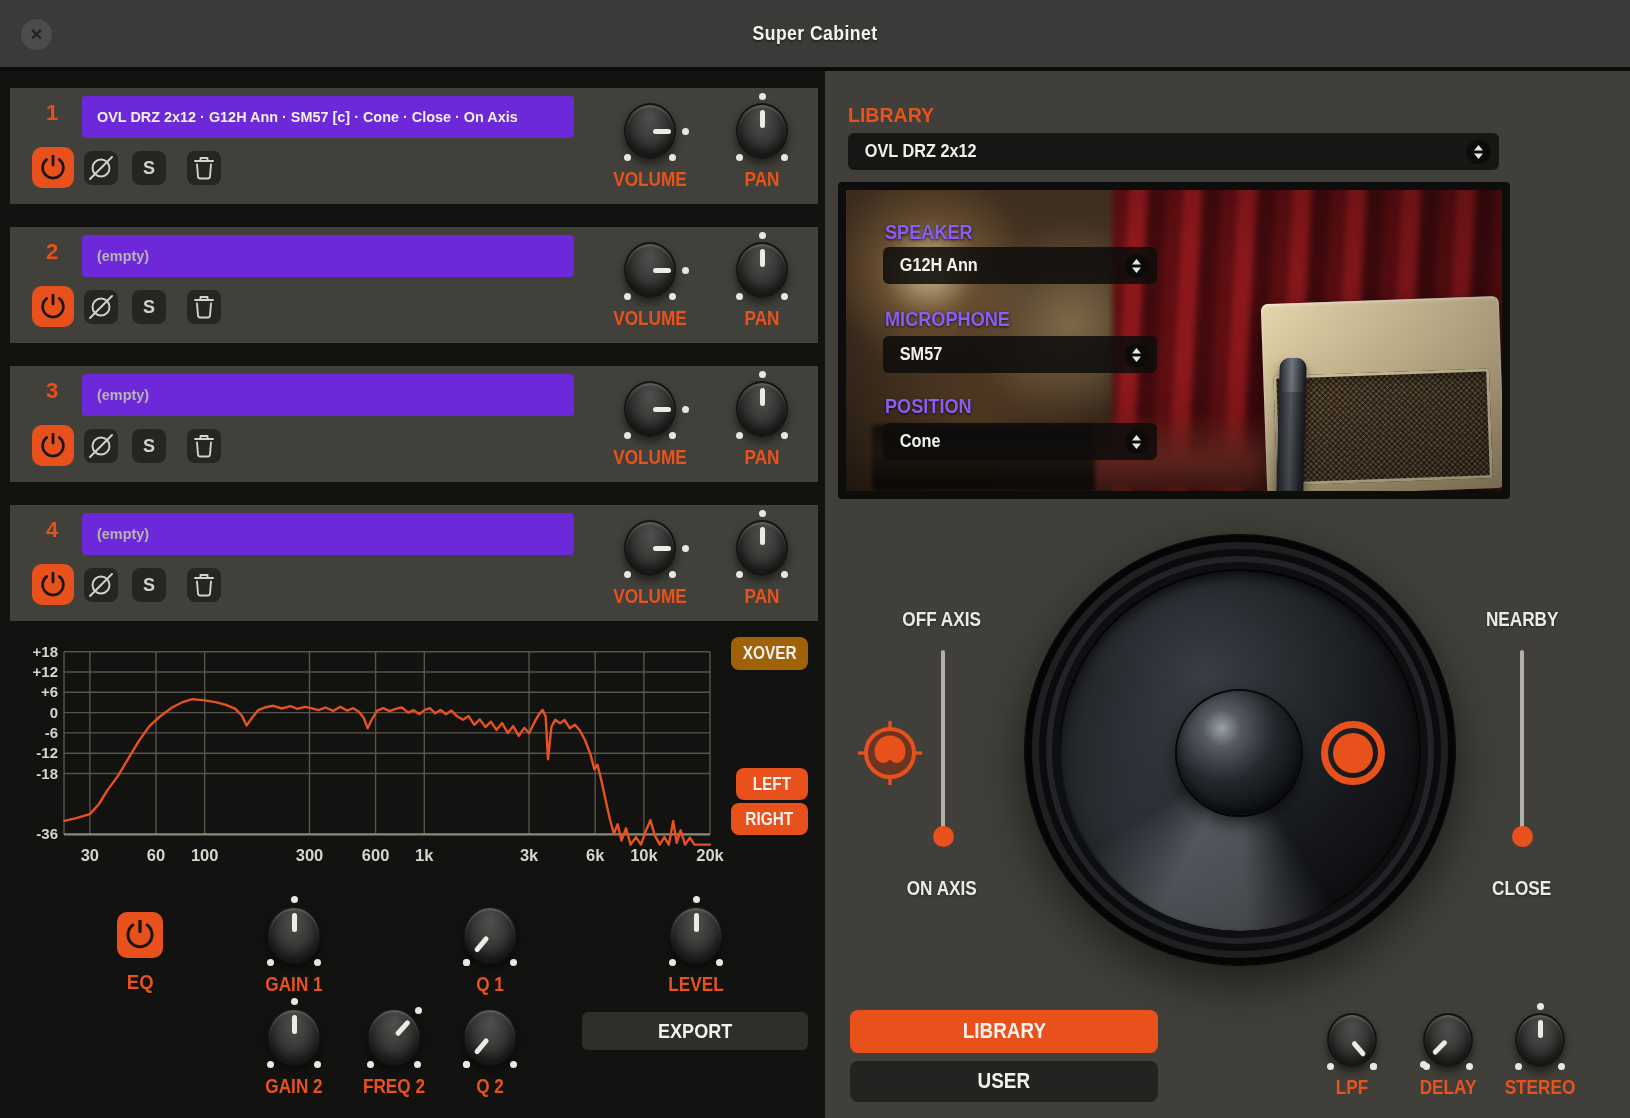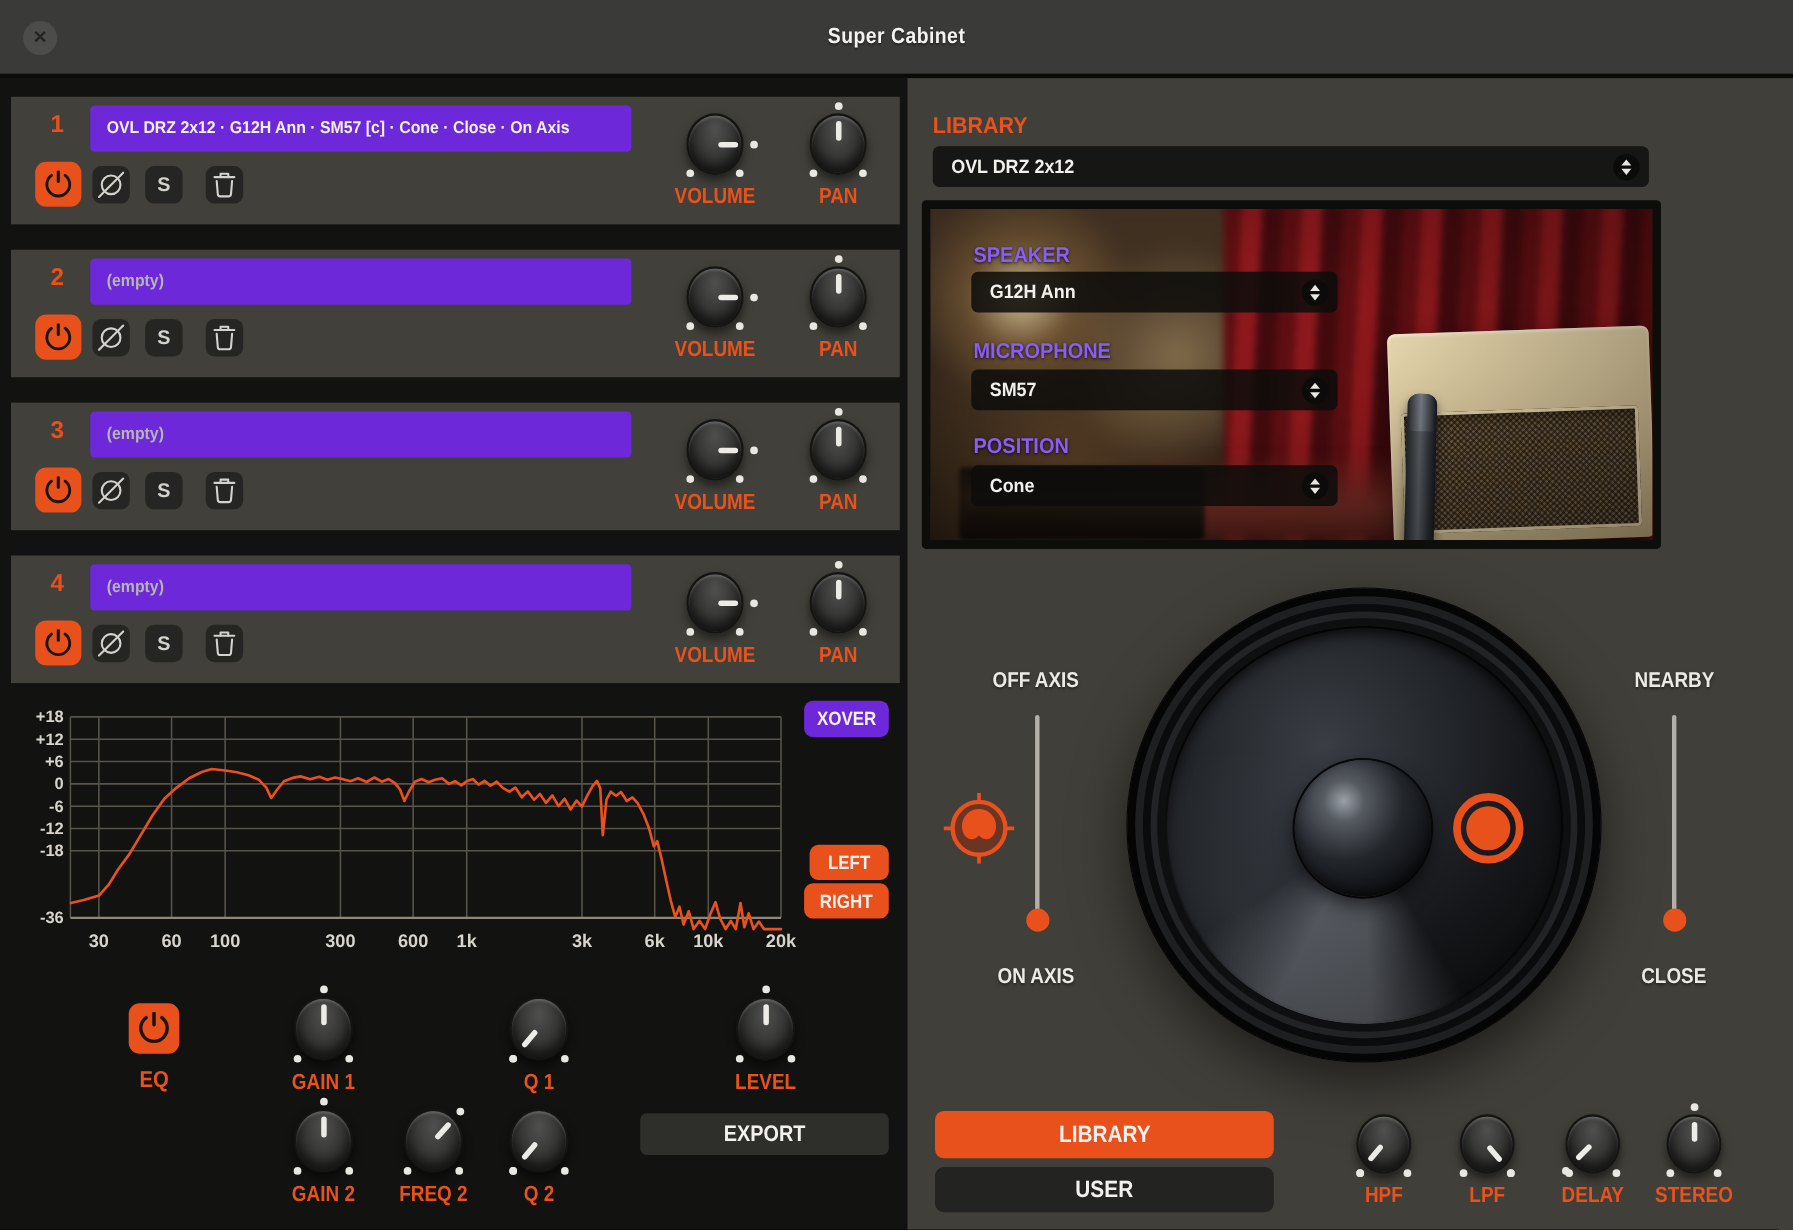--- a/index.html
+++ b/index.html
@@ -38,21 +38,21 @@
      border:2px solid #141413;box-sizing:border-box;
      box-shadow:0 5px 9px rgba(0,0,0,.5), inset 0 2px 2px rgba(255,255,255,.18), inset 0 -7px 11px rgba(0,0,0,.55);}
   .k-rot{position:absolute;left:0;top:0;right:0;bottom:0;}
   .k-rot::before{content:'';position:absolute;left:50%;top:9%;width:5px;height:36%;margin-left:-2.5px;border-radius:3px;background:#edebe6;}
   .k-dot{position:absolute;width:7px;height:7px;border-radius:50%;background:#e9e7e1;}
   .k-label{position:absolute;left:50%;transform:translateX(-50%) scaleX(.86);white-space:nowrap;
            color:#e8521d;font-size:20px;height:24px;line-height:24px;}
 
   
   .gbtn{position:absolute;border:none;border-radius:8px;color:#f2f1ee;font-family:inherit;font-weight:700;font-size:17.5px;cursor:pointer;padding:0;}
-  #xover-btn{left:731px;top:637px;width:77px;height:33px;background:#6d28d9;}
+  #xover-btn{left:731px;top:637px;width:77px;height:33px;background:#a16207;}
   #left-btn{left:736px;top:768px;width:72px;height:32px;background:#e8501c;}
   #right-btn{left:731px;top:803px;width:77px;height:32px;background:#e8501c;}
 
   
   #eq-power{position:absolute;left:117px;top:912px;width:46px;height:46px;border-radius:10px;background:#e8501c;border:none;cursor:pointer;
             display:flex;align-items:center;justify-content:center;color:#161410;padding:0;}
   #eq-label{position:absolute;left:117px;top:970px;width:46px;text-align:center;color:#e8521d;font-size:21px;}
   #export-btn{position:absolute;left:582px;top:1012px;width:226px;height:38px;background:#2e2e2b;border:none;border-radius:6px;
               color:#f2f1ee;font-size:20.5px;font-weight:700;font-family:inherit;cursor:pointer;}
 
@@ -86,21 +86,21 @@
      box-shadow:inset 0 0 0 3px #e2d2a8, inset 0 6px 12px rgba(0,0,0,.4);}
   .ph-mic{position:absolute;left:432px;top:168px;width:27px;height:141px;transform:rotate(1.5deg);border-radius:10px 10px 4px 4px;
      background:linear-gradient(90deg,#23262a,#5a5f66 45%,#2b2e33 80%,#17191c);
      box-shadow:0 6px 10px rgba(0,0,0,.5);}
   .ph-mic::before{content:'';position:absolute;left:2px;top:0;right:2px;height:34px;border-radius:8px 8px 3px 3px;
      background:linear-gradient(90deg,#33373c,#787e86 45%,#3a3e44 85%,#202327);}
   .ph-dim{position:absolute;left:0;top:0;right:0;bottom:0;
      background:radial-gradient(ellipse at 35% 40%, rgba(0,0,0,0) 30%, rgba(0,0,0,.38) 100%);}
 
   .ph-sec-label{position:absolute;color:#8b5cf6;font-size:19.5px;text-shadow:0 1px 3px rgba(0,0,0,.8);}
-  .ph-select{position:absolute;left:883px;width:333px;height:37px;background:rgba(13,13,12,.86);border-radius:6px;
+  .ph-select{position:absolute;left:883px;width:274px;height:37px;background:rgba(13,13,12,.86);border-radius:6px;
      color:#f1f0ec;font-size:17.5px;line-height:37px;cursor:pointer;}
 
   
   .stage-label{position:absolute;width:140px;text-align:center;color:#eceae5;font-size:19.5px;text-shadow:0 1px 3px rgba(0,0,0,.45);}
   .vtrack{position:absolute;width:4px;height:186px;top:650px;background:#b2b0a8;border-radius:2px;cursor:pointer;}
   .vthumb{position:absolute;width:21px;height:21px;border-radius:50%;background:#e8501c;cursor:grab;}
 
   #speaker{position:absolute;left:1025px;top:535px;width:430px;height:430px;border-radius:50%;
      background:#0e0f10;
      box-shadow:0 18px 50px rgba(0,0,0,.55), 0 0 0 1px #0a0a0a,
@@ -534,29 +534,20 @@
 
   <div id="speaker">
     <div id="cone"></div>
     <div id="dustcap"></div>
   </div>
   <div id="mic-pos"></div>
 
   <button class="tab-btn active" id="tab-library"><span class="tc">LIBRARY</span></button>
   <button class="tab-btn" id="tab-user"><span class="tc">USER</span></button>
 
-  <div class="knob-anchor knob-wrap" style="position: absolute; left: 1221px; top: 1001px; width: 74px; height: 102px;">
-      <div class="k-body" style="left: 12px; top: 12px; width: 50px; height: 54px;">
-        <div class="k-rot" style="transform: rotate(-140deg);"></div>
-      </div>
-      <div class="k-dot" style="left: 11.6452px; top: 61.5455px;"></div>
-      <div class="k-dot" style="left: 55.3548px; top: 61.5455px;"></div>
-      <div class="k-dot k-val" style="left: 11.6452px; top: 61.5455px;"></div>
-      <div class="k-label" style="top: 74px;">HPF</div>
-    </div>
   <div class="knob-anchor knob-wrap" style="position: absolute; left: 1315px; top: 1001px; width: 74px; height: 102px;">
       <div class="k-body" style="left: 12px; top: 12px; width: 50px; height: 54px;">
         <div class="k-rot" style="transform: rotate(140deg);"></div>
       </div>
       <div class="k-dot" style="left: 11.6452px; top: 61.5455px;"></div>
       <div class="k-dot" style="left: 55.3548px; top: 61.5455px;"></div>
       <div class="k-dot k-val" style="left: 55.3548px; top: 61.5455px;"></div>
       <div class="k-label" style="top: 74px;">LPF</div>
     </div>
   <div class="knob-anchor knob-wrap" style="position: absolute; left: 1411px; top: 1001px; width: 74px; height: 102px;">

